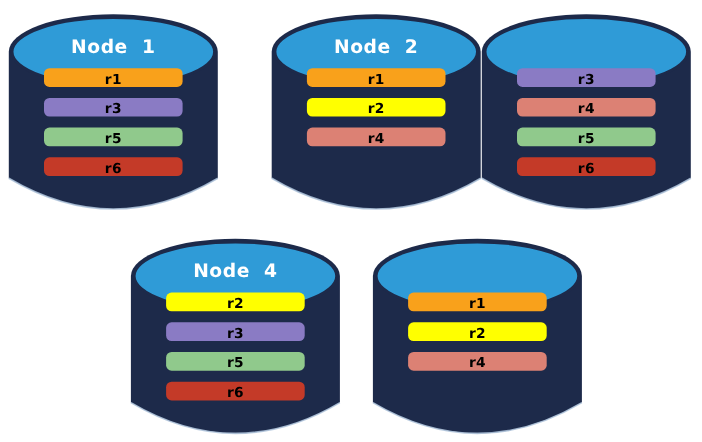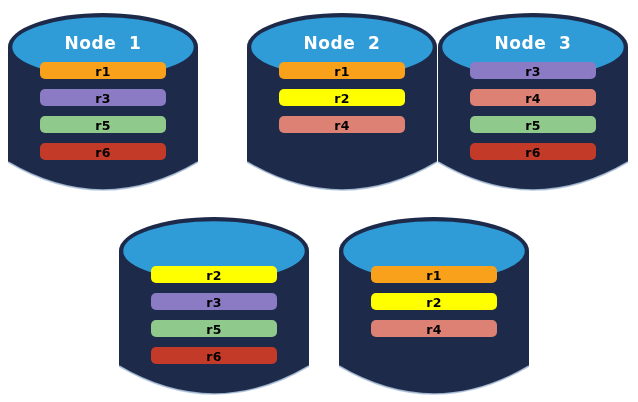--- a/index.html
+++ b/index.html
@@ -96,34 +96,34 @@
         <div class="bar" style="background: rgb(255, 255, 0);"><span>r2</span></div>
         <div class="bar" style="background: rgb(220, 129, 116);"><span>r4</span></div>
       </div>
     </div>
     <div class="node node-pos-3">
       <svg class="cyl" viewBox="0 0 196 190" xmlns="http://www.w3.org/2000/svg">
         <path d="M 3 40 A 95 34 0 0 1 193 40 L 193 155 Q 98 211 3 155 Z" fill="#1d2a4a"></path>
         <path d="M 3 155 Q 98 211 193 155" fill="none" stroke="#aec3db" stroke-width="1.5" opacity="0.85"></path>
         <ellipse cx="98" cy="40" rx="92" ry="31" fill="#2f9bd7" stroke="#1d2a4a" stroke-width="2.5"></ellipse>
       </svg>
-      <div class="title">Node  3</div>
       <div class="bars">
         <div class="bar" style="background: rgb(138, 123, 196);"><span>r3</span></div>
         <div class="bar" style="background: rgb(220, 129, 116);"><span>r4</span></div>
         <div class="bar" style="background: rgb(144, 201, 140);"><span>r5</span></div>
         <div class="bar" style="background: rgb(196, 58, 40);"><span>r6</span></div>
       </div>
     </div>
     <div class="node node-pos-4">
       <svg class="cyl" viewBox="0 0 196 190" xmlns="http://www.w3.org/2000/svg">
         <path d="M 3 40 A 95 34 0 0 1 193 40 L 193 155 Q 98 211 3 155 Z" fill="#1d2a4a"></path>
         <path d="M 3 155 Q 98 211 193 155" fill="none" stroke="#aec3db" stroke-width="1.5" opacity="0.85"></path>
         <ellipse cx="98" cy="40" rx="92" ry="31" fill="#2f9bd7" stroke="#1d2a4a" stroke-width="2.5"></ellipse>
       </svg>
+      <div class="title">Node  4</div>
       <div class="bars">
         <div class="bar" style="background: rgb(255, 255, 0);"><span>r2</span></div>
         <div class="bar" style="background: rgb(138, 123, 196);"><span>r3</span></div>
         <div class="bar" style="background: rgb(144, 201, 140);"><span>r5</span></div>
         <div class="bar" style="background: rgb(196, 58, 40);"><span>r6</span></div>
       </div>
     </div>
     <div class="node node-pos-5">
       <svg class="cyl" viewBox="0 0 196 190" xmlns="http://www.w3.org/2000/svg">
         <path d="M 3 40 A 95 34 0 0 1 193 40 L 193 155 Q 98 211 3 155 Z" fill="#1d2a4a"></path>

